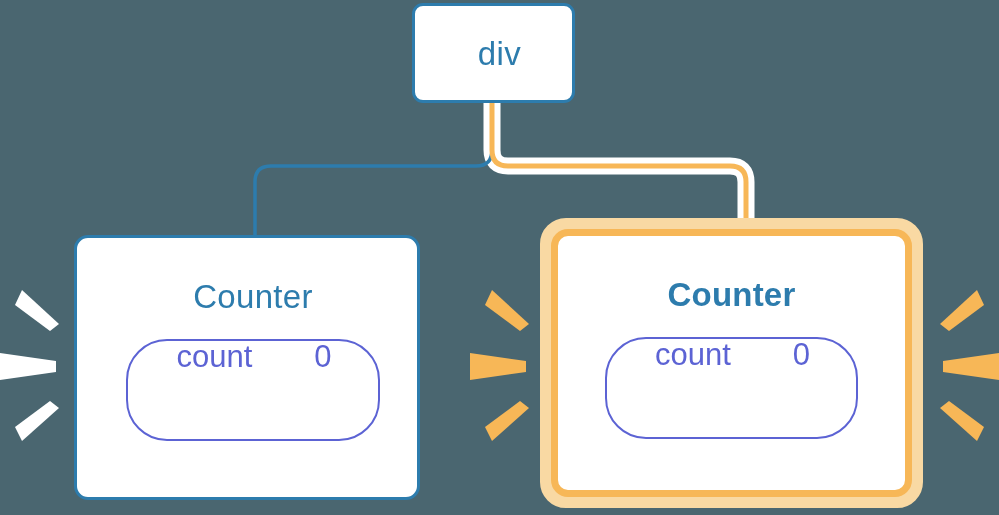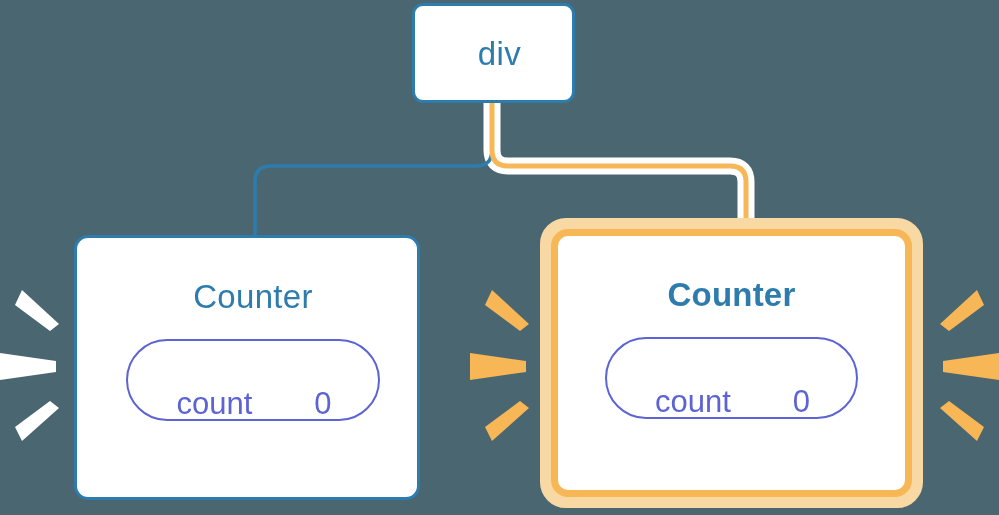--- a/index.html
+++ b/index.html
@@ -105,22 +105,22 @@
     font-weight: 700;
     color: #2d7cad;
     letter-spacing: 0.2px;
     line-height: 1;
   }
 
   
   .state-pill {
     position: relative;
     display: flex;
-    align-items: flex-end;
-    height: 82px;
+    align-items: flex-start;
+    height: 102px;
     border: 2px solid #5c63d4;
     border-radius: 41px;
     box-sizing: border-box;
     background: transparent;
     margin-top: 26px;
   }
   .state-pill .pill-key {
     display: flex;
     align-items: center;
     justify-content: center;

